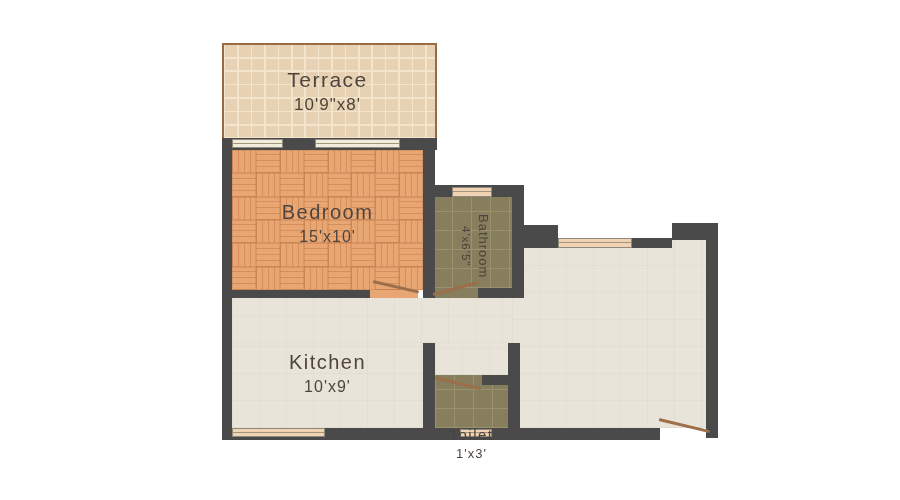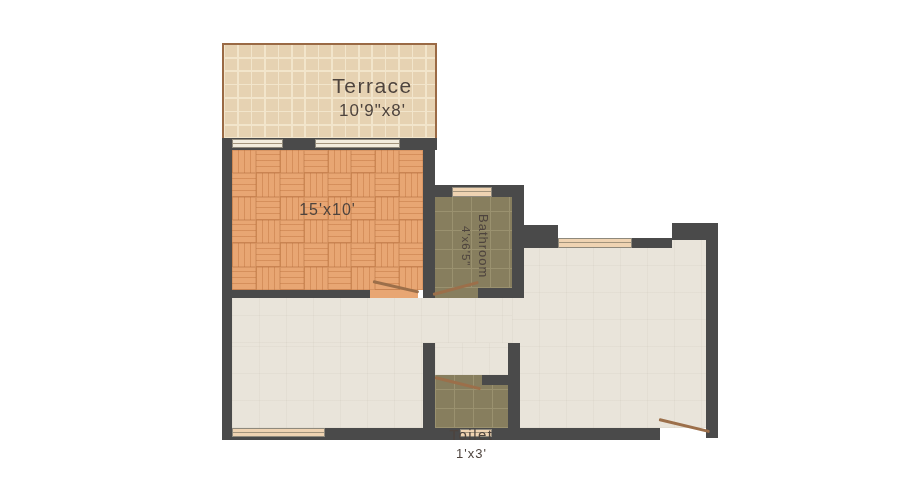--- a/index.html
+++ b/index.html
@@ -155,34 +155,39 @@
   <div class="window" style="left:452px;top:187px;width:40px;height:10px;"></div>
   <div class="window" style="left:558px;top:238px;width:74px;height:10px;"></div>
   <div class="window" style="left:232px;top:428px;width:93px;height:9px;"></div>
   <div class="window" style="left:460px;top:429px;width:32px;height:8px;"></div>
 
   <div class="swing" style="left:373px;top:280px;width:47px;transform:rotate(13deg);"></div>
   <div class="swing" style="left:433px;top:293px;width:47px;transform:rotate(-15deg);"></div>
   <div class="swing" style="left:435px;top:376px;width:47px;transform:rotate(14deg);"></div>
   <div class="swing" style="left:659px;top:418px;width:52px;transform:rotate(13.5deg);"></div>
 
-  <div class="label" style="left:222px;top:72px;width:211px;padding-left:45px;">
+  <div class="label" style="left:222px;top:66px;width:211px;">
     <div class="room-name" style="font-size:21px;">Terrace</div>
     <div class="room-dims" style="font-size:17px;">10'9"x8'</div>
   </div>
 
   <div class="label" style="left:232px;top:199px;width:191px;">
+    <div class="room-name">Bedroom</div>
     <div class="room-dims">15'x10'</div>
   </div>
 
   <div class="label" id="bathroom-label" style="left:447px;top:198px;width:46px;">
     <div class="room-name">Bathroom</div>
     <div class="room-dims">4'x6'5"</div>
   </div>
 
 
+  <div class="label" style="left:232px;top:349px;width:191px;">
+    <div class="room-name">Kitchen</div>
+    <div class="room-dims">10'x9'</div>
+  </div>
 
   <div class="label small" style="left:430px;top:385px;width:83px;">
     <div class="room-name">Toilet</div>
     <div class="room-dims">1'x3'</div>
   </div>
 
 </div>
 
 </body></html>

